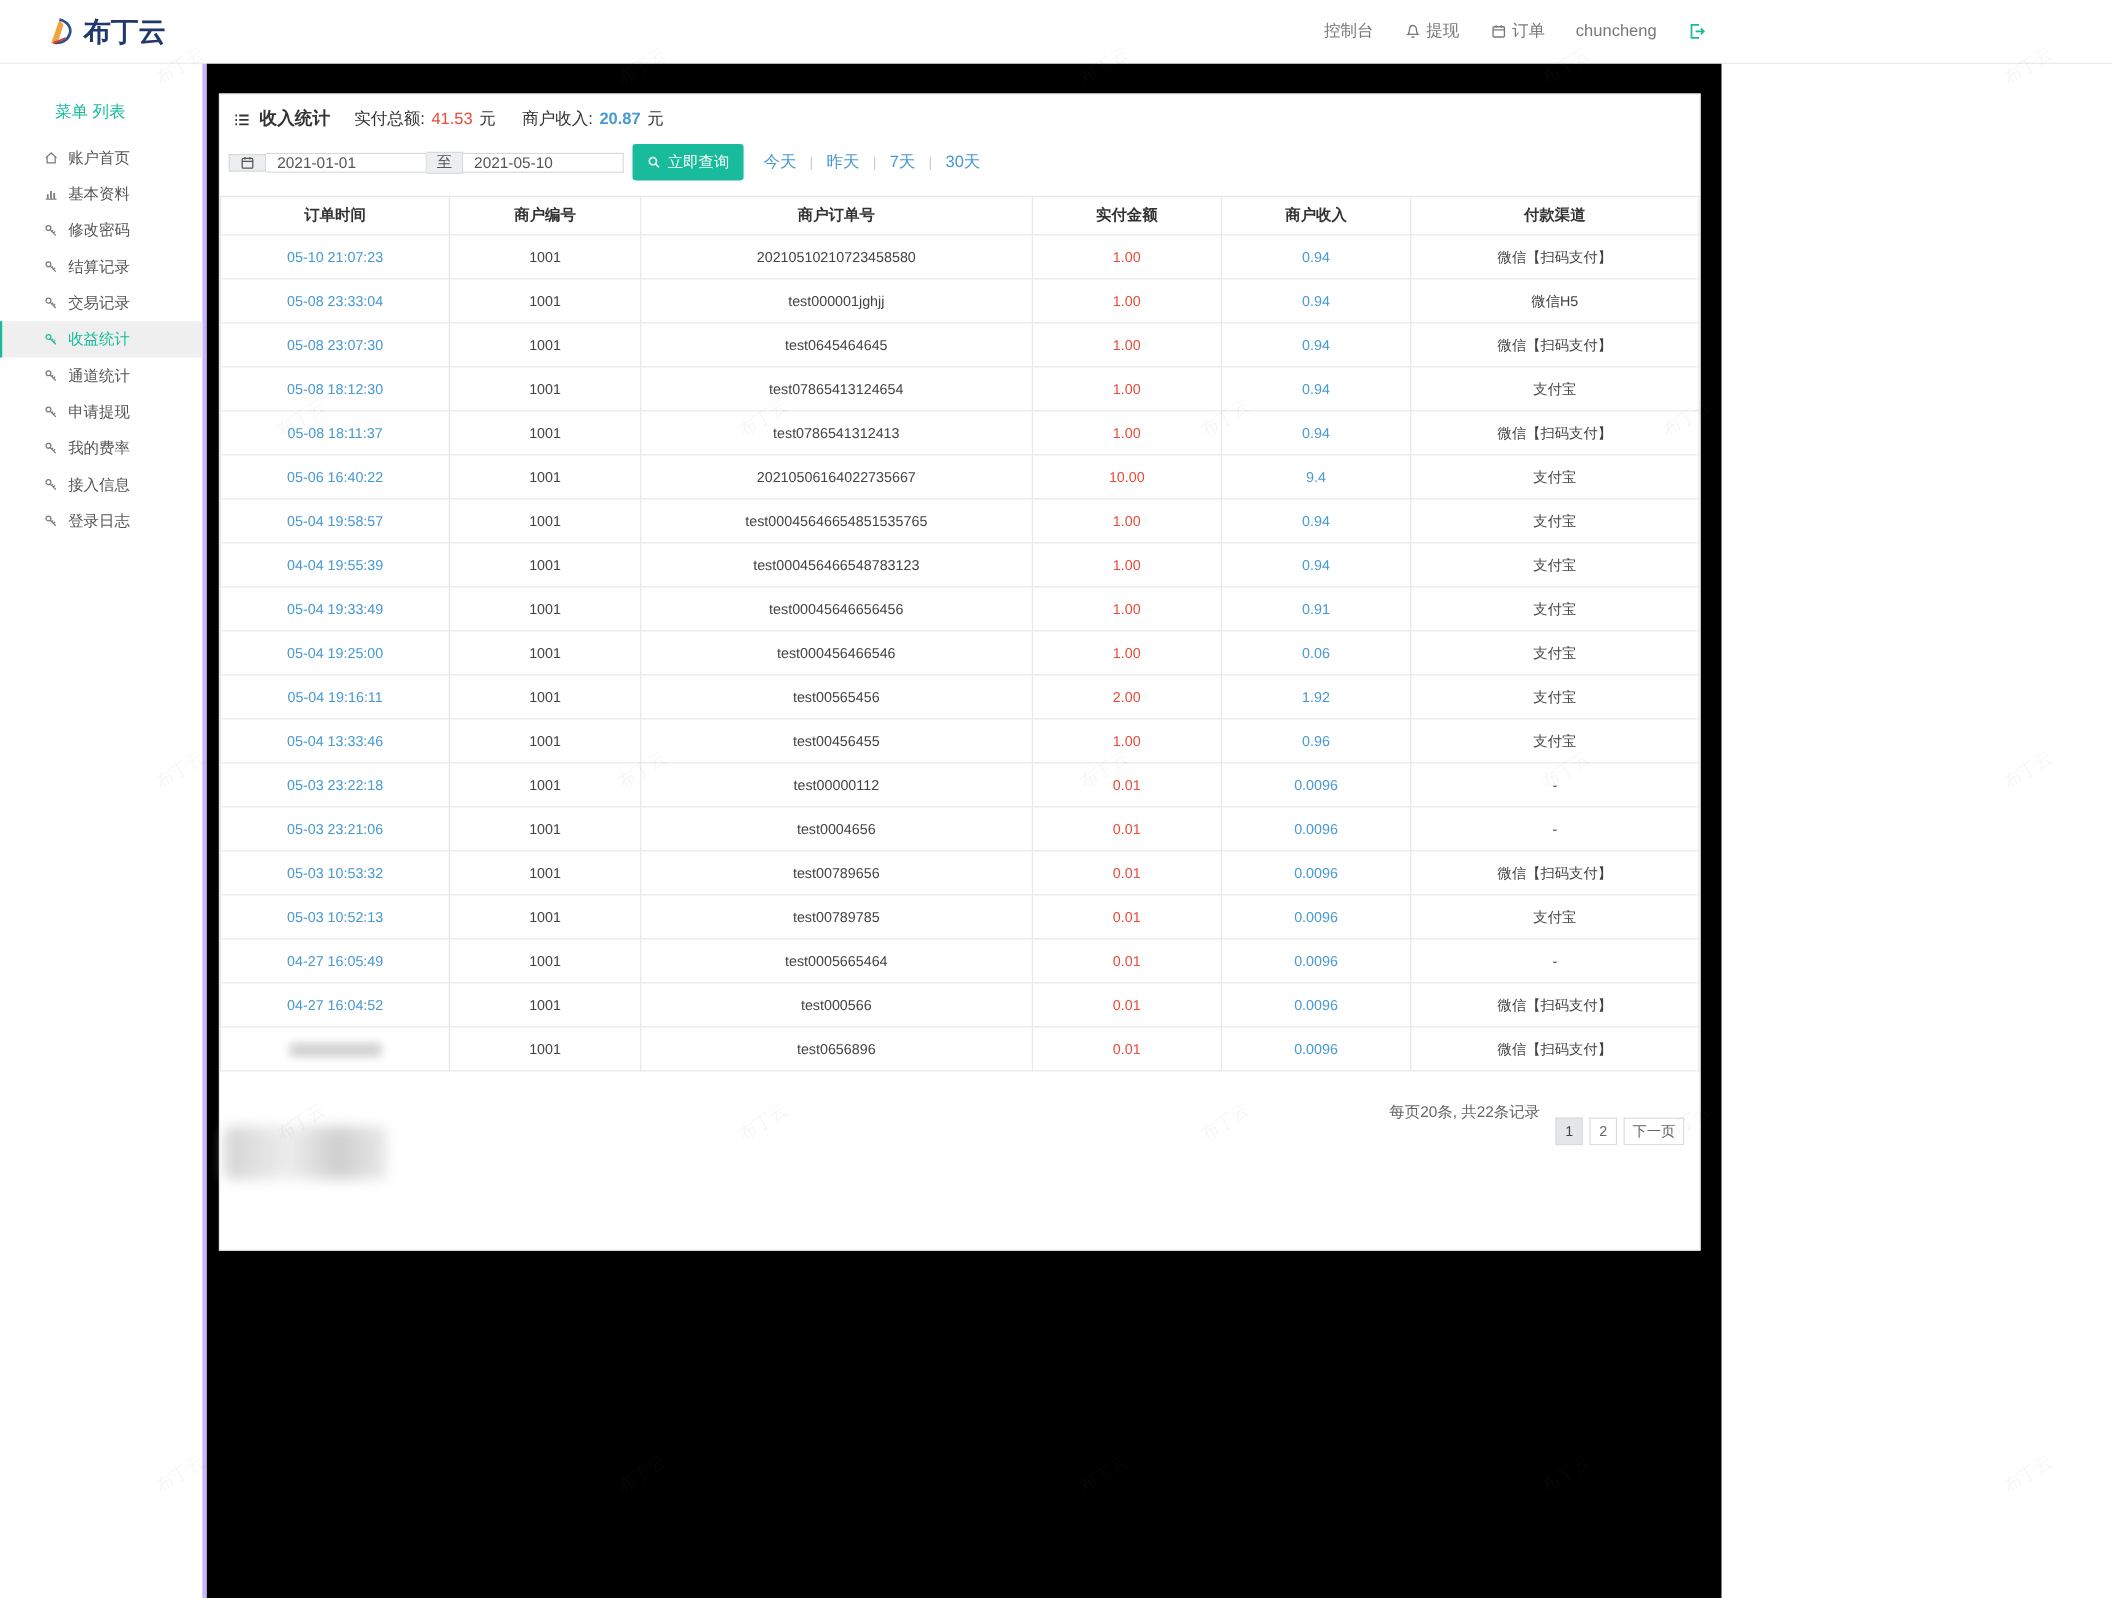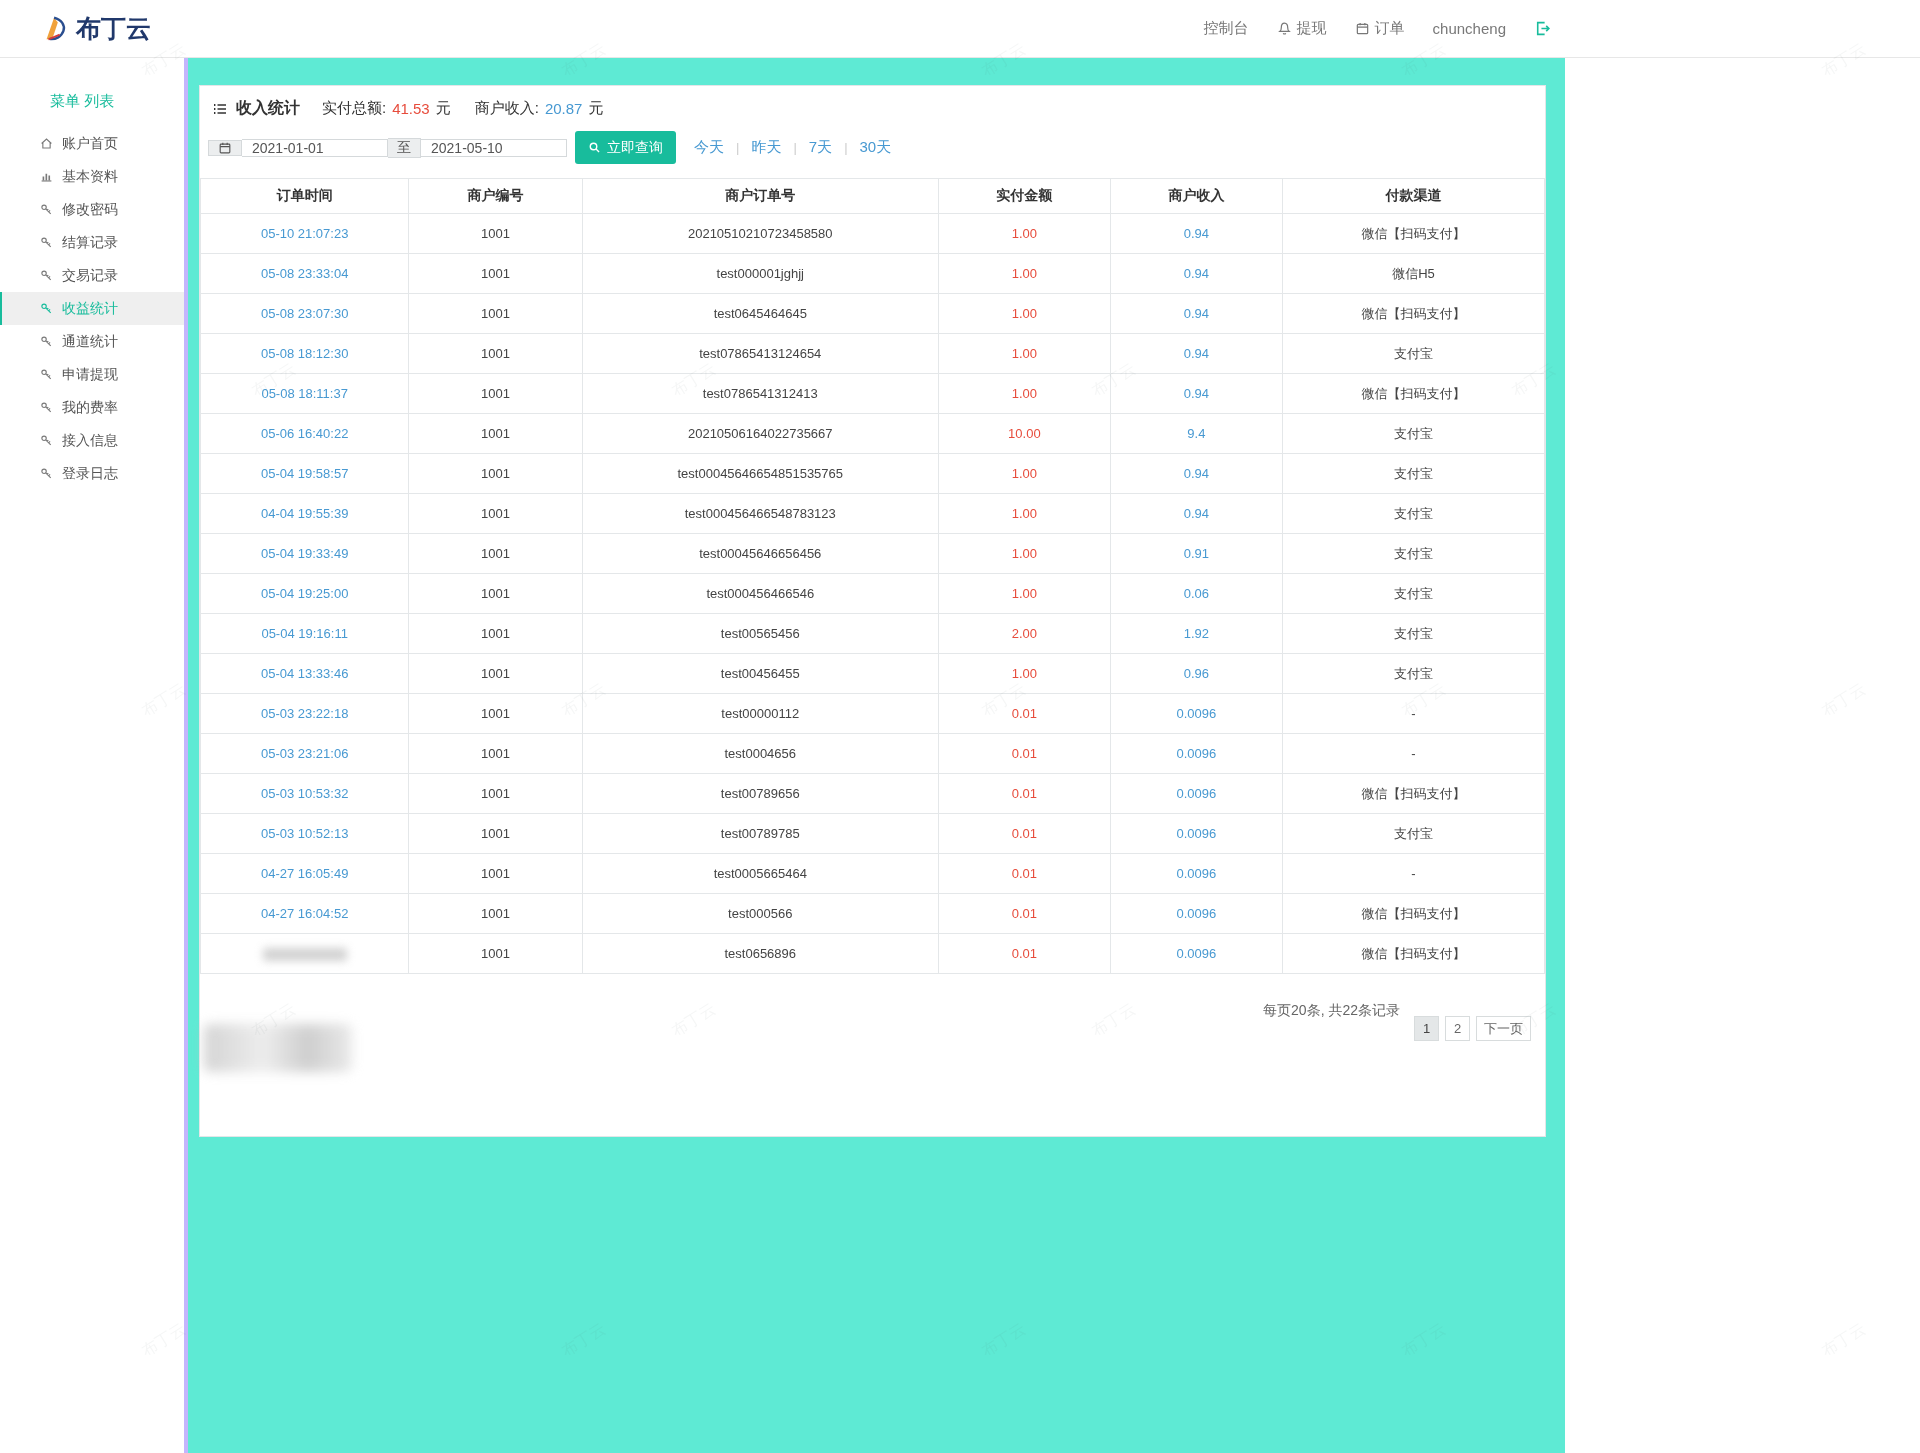--- a/index.html
+++ b/index.html
@@ -31,30 +31,30 @@
   .nav-right a.logout .icn{width:17px;height:17px;}
   
   .layout{display:flex;width:1565px;height:1395px;}
   .sidebar{width:188px;background:#fff;border-right:4px solid #c4b5fd;padding-top:34px;flex-shrink:0;}
   .sidebar-title{color:var(--accent);font-size:15px;padding:0 0 16px 50px;}
   .side-list{list-style:none;margin:0;padding:0;font-family:Liberation Mono, monospace;}
   .side-item{height:33px;display:flex;align-items:center;gap:9px;padding-left:38px;font-size:14px;color:#555;cursor:pointer;border-left:2px solid transparent;}
   .side-item .icn{width:13px;height:13px;color:#7a7a7a;flex-shrink:0;}
   .side-item.active{background:#efefef;border-left-color:var(--accent);color:var(--accent);}
   .side-item.active .icn{color:var(--accent);}
-  .main{flex:1;background:#5eead4;padding:27px 12px 0 11px;position:relative;}
+  .main{flex:1;background:#000000;padding:27px 12px 0 11px;position:relative;}
   .card{background:#fff;border:1px solid #e3e6e8;width:1347px;min-height:1052px;position:relative;}
   
   .stats-row{display:flex;align-items:center;gap:8px;padding:12px 12px 10px 12px;font-size:15px;color:#333;}
   .list-icn{width:16px;height:16px;color:#333;}
   .page-title{font-weight:bold;font-size:16px;color:#333;margin-right:14px;}
   .stat{display:flex;align-items:center;gap:6px;margin-right:16px;}
   .stat .val{font-size:15px;}
   .val-red{color:var(--red);}
-  .val-blue{color:var(--link);}
+  .val-blue{color:var(--link);font-weight:bold;}
   
   .filter-row{display:flex;align-items:center;padding:2px 8px 14px 8px;}
   .igroup{display:flex;align-items:center;height:33px;}
   .addon{background:#eceeef;border:1px solid #d5d9db;display:flex;align-items:center;padding:0 9px;color:#555;font-size:14px;}
   .addon .icn{width:14px;height:14px;color:#555;}
   .igroup input{width:146px;border:1px solid #d5d9db;border-left:none;padding:0 10px;font-size:14px;color:#555;outline:none;background:#fff;}
   .igroup .addon.mid{border-left:none;}
   .btn-search{margin-left:8px;height:33px;background:var(--accent);color:#fff;border:none;border-radius:3px;padding:0 13px;font-size:14px;display:flex;align-items:center;gap:6px;cursor:pointer;}
   .btn-search .icn{width:13px;height:13px;color:#fff;}
   .quick-links{display:flex;align-items:center;gap:12px;margin-left:18px;font-size:15px;}

